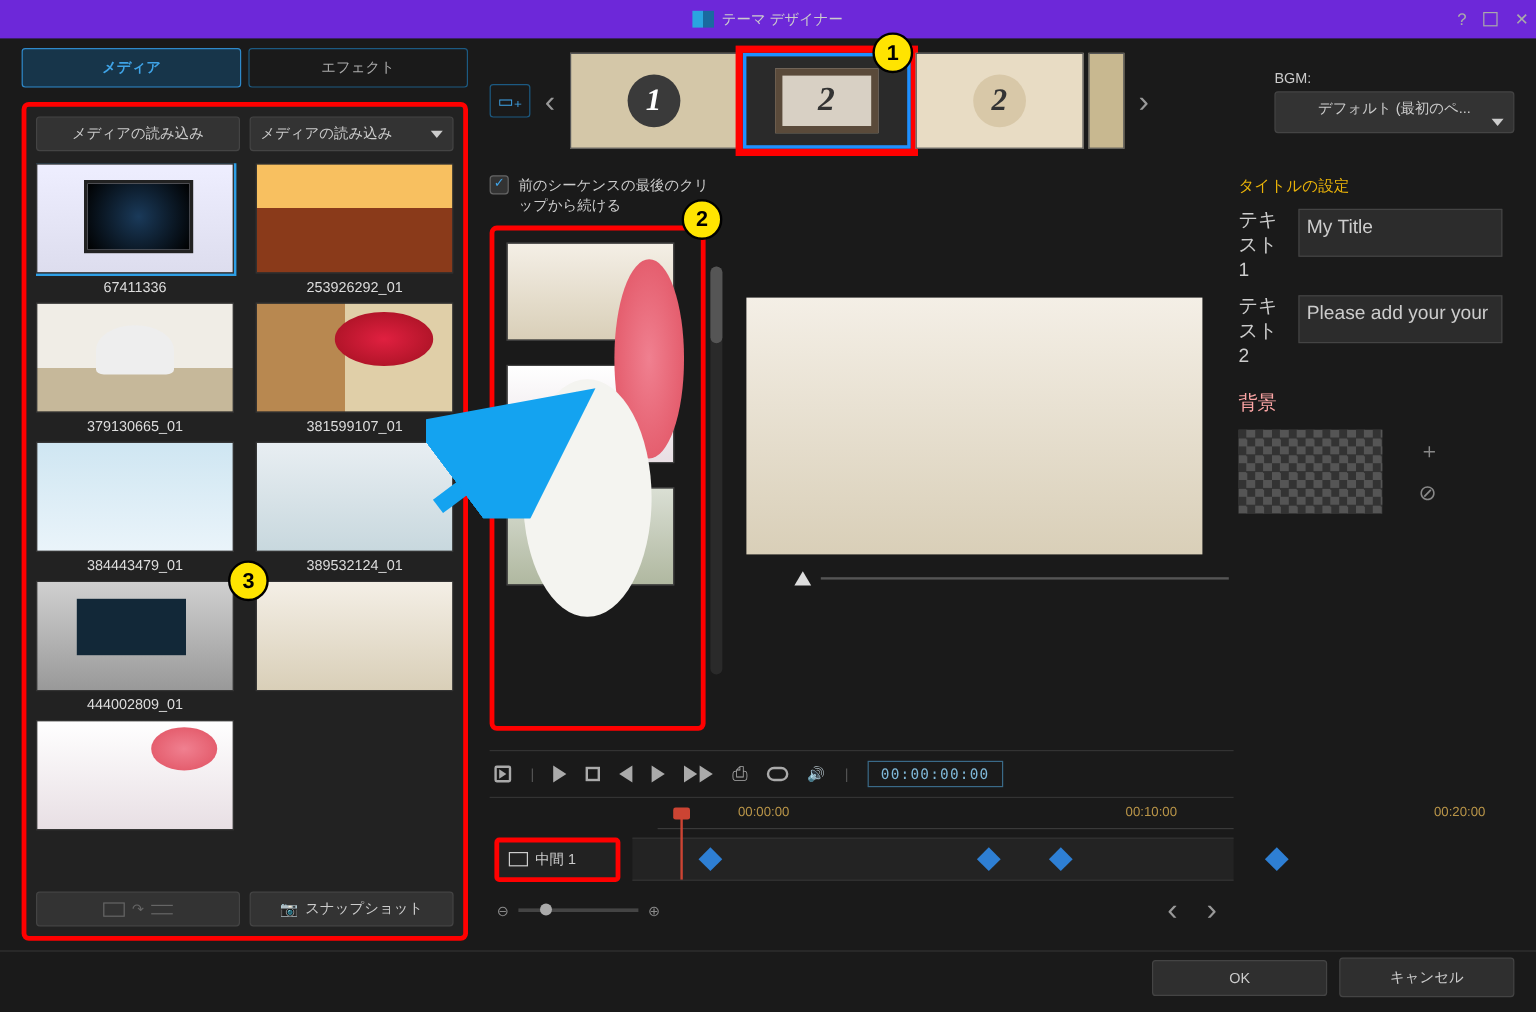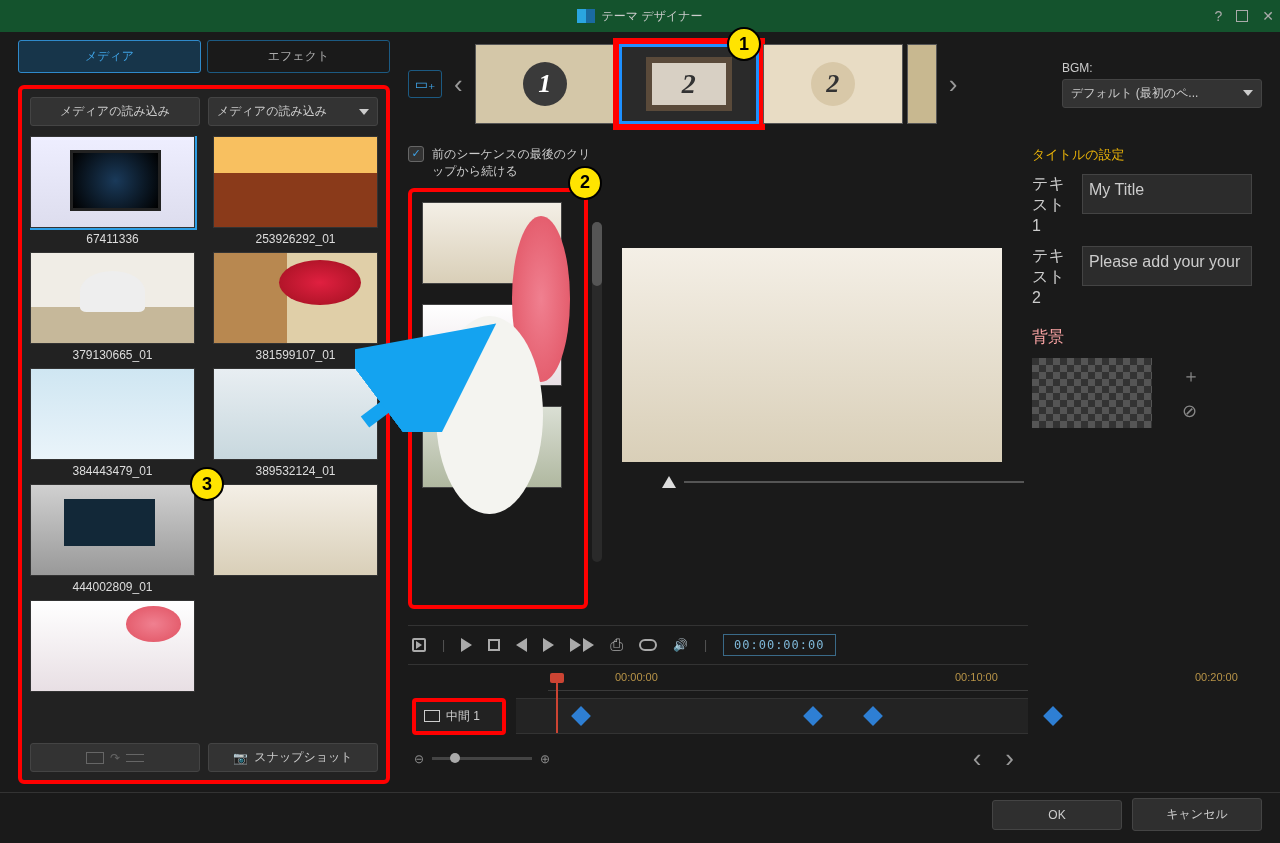--- a/index.html
+++ b/index.html
@@ -1,42 +1,42 @@
 <!DOCTYPE html>
 <html><head>
 <meta charset="utf-8">
 <style>
 * { box-sizing: border-box; margin: 0; padding: 0; }
 body { background:#1a1a1a; font-family:"Segoe UI","Meiryo",sans-serif; color:#ccc; font-size:12px; overflow:hidden; width:1280px; height:843px; }
-.titlebar { height:32px; display:flex; align-items:center; justify-content:center; position:relative; background:#14532d; }
+.titlebar { height:32px; display:flex; align-items:center; justify-content:center; position:relative; background:#6d28d9; }
 .titlebar .logo { width:18px; height:14px; background:linear-gradient(90deg,#2aa5e0 50%,#1a6aa0 50%); margin-right:6px; position:relative; }
 .titlebar .winbtns { position:absolute; right:6px; top:0; height:32px; display:flex; align-items:center; gap:14px; font-size:14px; color:#aaa; }
 .main { display:flex; height:760px; }
 .leftcol { width:400px; padding:8px 10px 8px 18px; display:flex; flex-direction:column; }
 .tabs { display:flex; gap:6px; margin-bottom:12px; }
 .tabs .tab { flex:1; text-align:center; padding:7px 0; border:1px solid #1c5a82; border-radius:3px; color:#aaa; }
-.tabs .tab.active { background:#17354a; color:#3fa3e6; border-color:#2f8acb; }
+.tabs .tab.active { background:#17354a; color:#3fa3e6; border-color:#2f8acb;font-weight:bold; }
 .mediabox { border:4px solid #ff0000; border-radius:6px; padding:8px; flex:1; display:flex; flex-direction:column; background:#222; position:relative; }
 .mediatop { display:flex; gap:8px; margin-bottom:10px; }
 .pillbtn { flex:1; background:#333; border:1px solid #444; border-radius:3px; padding:5px 8px; display:flex; align-items:center; justify-content:center; gap:6px; color:#ccc; font-size:12px; }
 .chev { display:inline-block; width:0; height:0; border-left:5px solid transparent; border-right:5px solid transparent; border-top:6px solid #ccc; margin-left:auto; }
 .grid { flex:1; overflow:hidden; display:grid; grid-template-columns:1fr 1fr; gap:6px 18px; align-content:start; }
 .cell { text-align:center; }
 .thumb { width:100%; height:92px; border:1px solid #333; background:#888; position:relative; overflow:hidden; }
 .cell .lbl { display:block; margin-top:4px; color:#ddd; font-size:12px; }
 .mediabot { display:flex; gap:8px; margin-top:8px; }
 .rightcol { flex:1; display:flex; flex-direction:column; padding:8px 18px 8px 8px; position:relative; }
 .seqrow { display:flex; align-items:center; height:88px; gap:4px; margin-bottom:18px; }
 .seqadd { width:34px; height:28px; border:1px solid #1c5a82; border-radius:3px; display:flex; align-items:center; justify-content:center; color:#3fa3e6; font-size:14px; }
 .navarr { font-size:26px; color:#999; padding:0 8px; }
 .seqthumb { width:140px; height:80px; background:#d4c7a8; border:1px solid #555; position:relative; display:flex; align-items:center; justify-content:center; }
 .seqthumb.sel { outline:6px solid #ff0000; border:3px solid #1e90ff; }
 .seqnum { width:44px; height:44px; border-radius:50%; background:#3a3a3a; color:#fff; font-size:26px; font-style:italic; font-weight:bold; display:flex; align-items:center; justify-content:center; font-family:Georgia,serif; }
 .bgmblock { margin-left:auto; width:200px; }
-.bgmsel { background:#333; border:1px solid #444; border-radius:3px; padding:5px 8px; display:flex; align-items:center; margin-top:4px; }
+.bgmsel { background:#333; border:1px solid #444; border-radius:3px; padding:5px 8px; display:flex; align-items:center; margin-top:4px;flex-direction:column; }
 .editrow { display:flex; flex:1; gap:4px; min-height:0; }
 .editleft { width:620px; display:flex; flex-direction:column; }
 .checkrow { display:flex; align-items:flex-start; gap:8px; font-size:12px; color:#ccc; margin-bottom:8px; line-height:1.4; }
 .chk { width:16px; height:16px; border:1px solid #666; border-radius:3px; background:#333; display:flex; align-items:center; justify-content:center; color:#3fa3e6; font-size:11px; flex-shrink:0; }
 .dropzone { border:4px solid #ff0000; border-radius:6px; width:180px; padding:10px; display:flex; flex-direction:column; gap:20px; position:relative; }
 .dropslot { width:140px; height:82px; background:#999; border:1px solid #444; }
 .editcontent { display:flex; gap:16px; flex:1; }
 .previewcol { flex:1; display:flex; flex-direction:column; }
 .preview { width:380px; height:214px; background:#ccc; margin-top:60px; position:relative; overflow:hidden; }
 .scroller { width:10px; background:#2a2a2a; margin:34px 4px 0 4px; border-radius:5px; position:relative; height:340px; }
@@ -56,31 +56,31 @@
 .tribtn { width:0; height:0; border-top:7px solid transparent; border-bottom:7px solid transparent; }
 .tribtn.r { border-left:11px solid #aaa; }
 .tribtn.l { border-right:11px solid #aaa; }
 .sqbtn { width:12px; height:12px; border:2px solid #aaa; }
 .dbl { display:flex; gap:2px; }
 .tcbox { border:1px solid #3a6a88; padding:3px 10px; color:#7fb8d8; font-family:monospace; letter-spacing:1px; }
 .timeline { padding:4px 0 8px 0; }
 .tlruler { height:22px; position:relative; margin-left:140px; color:#b89448; font-size:11px; border-bottom:1px solid #3a3a3a; }
 .tlruler span { position:absolute; top:2px;padding-left:27px; }
 .tltrack { display:flex; align-items:center; height:50px; }
-.tltag { width:94px; border:4px solid #ff0000; border-radius:4px; padding:6px 8px; display:flex; align-items:center; gap:6px; margin-left:4px; position:relative; z-index:2; background:#222; }
+.tltag { width:105px; border:4px solid #ff0000; border-radius:4px; padding:6px 8px; display:flex; align-items:center; gap:6px; margin-left:4px; position:relative; z-index:2; background:#222; }
 .tltag .boxicon { width:16px; height:12px; border:1px solid #ccc; }
 .tlkeys { flex:1; height:36px; position:relative; background:#232323; border-top:1px solid #333; border-bottom:1px solid #333; margin-left:10px; }
 .diamond { width:14px; height:14px; background:#2e7fd4; transform:rotate(45deg); position:absolute; top:10px; }
 .playhead { position:absolute; left:40px; top:-22px; bottom:0; width:2px; background:#c43; }
 .playhead::before { content:""; position:absolute; top:-4px; left:-6px; width:14px; height:10px; background:#c43; border-radius:2px; }
 .zoomrow { display:flex; align-items:center; gap:8px; padding:2px 6px; color:#888; }
 .zoomrow .ztrk { width:100px; height:3px; background:#444; position:relative; }
 .zoomrow .zknob { position:absolute; left:18px; top:-4px; width:10px; height:10px; background:#aaa; border-radius:50%; }
 .footer { height:44px; display:flex; align-items:center; justify-content:flex-end; gap:10px; padding:0 18px; border-top:1px solid #333; }
-.fbtn { width:130px; padding:7px 0; text-align:center; background:#2f2f2f; border:1px solid #444; border-radius:3px; color:#ccc; }
+.fbtn { width:146px; padding:7px 0; text-align:center; background:#2f2f2f; border:1px solid #444; border-radius:3px; color:#ccc; }
 .badge { position:absolute; width:34px; height:34px; background:#ffe400; border:2px solid #000; border-radius:50%; display:flex; align-items:center; justify-content:center; font-weight:bold; font-size:18px; color:#000; z-index:50; }
 .arrow { position:absolute; z-index:40; }
 .sep { color:#555; }
 
 .t-monitor{background:linear-gradient(#eef,#dde);} .t-monitor::after{content:"";position:absolute;left:24%;top:14%;width:52%;height:62%;background:radial-gradient(circle,#1a3a5a,#000);border:3px solid #222;}
 .t-harbor{background:linear-gradient(#f8c060 40%,#8a3a1a 40%);}
 .t-cake{background:linear-gradient(#f0ede6 60%,#c6b89a 60%);} .t-cake::after{content:"";position:absolute;left:30%;top:20%;width:40%;height:46%;background:#eee;border-radius:50% 50% 10% 10%;}
 .t-kimono{background:linear-gradient(90deg,#b88850 45%,#e0cfa8 45%);} .t-kimono::after{content:"";position:absolute;right:10%;top:8%;width:50%;height:50%;background:radial-gradient(#e02040,#a01020);border-radius:50%;}
 .t-sky{background:linear-gradient(#cfe6f2,#eaf4fa);}
 .t-aisle{background:linear-gradient(#e8eef2,#c8d8de);}
@@ -239,21 +239,21 @@
           <span style="font-size:16px">⎙</span>
           <span style="width:18px;height:12px;border:2px solid #aaa;border-radius:6px"></span>
           <span>🔊</span>
           <span class="sep">|</span>
           <span class="tcbox">00:00:00:00</span>
         </div>
 
         <div class="timeline">
           <div class="tlruler">
             <span style="left:40px">00:00:00</span>
-            <span style="left:380px">00:10:00</span>
+            <span style="left:363px">00:10:00</span>
             <span style="left:620px">00:20:00</span>
           </div>
           <div class="tltrack">
             <div class="tltag">
               <span class="boxicon"></span>
               <span>中間 1</span>
             </div>
             <div class="tlkeys">
               <div class="playhead"></div>
               <div class="diamond" style="left:58px"></div>

